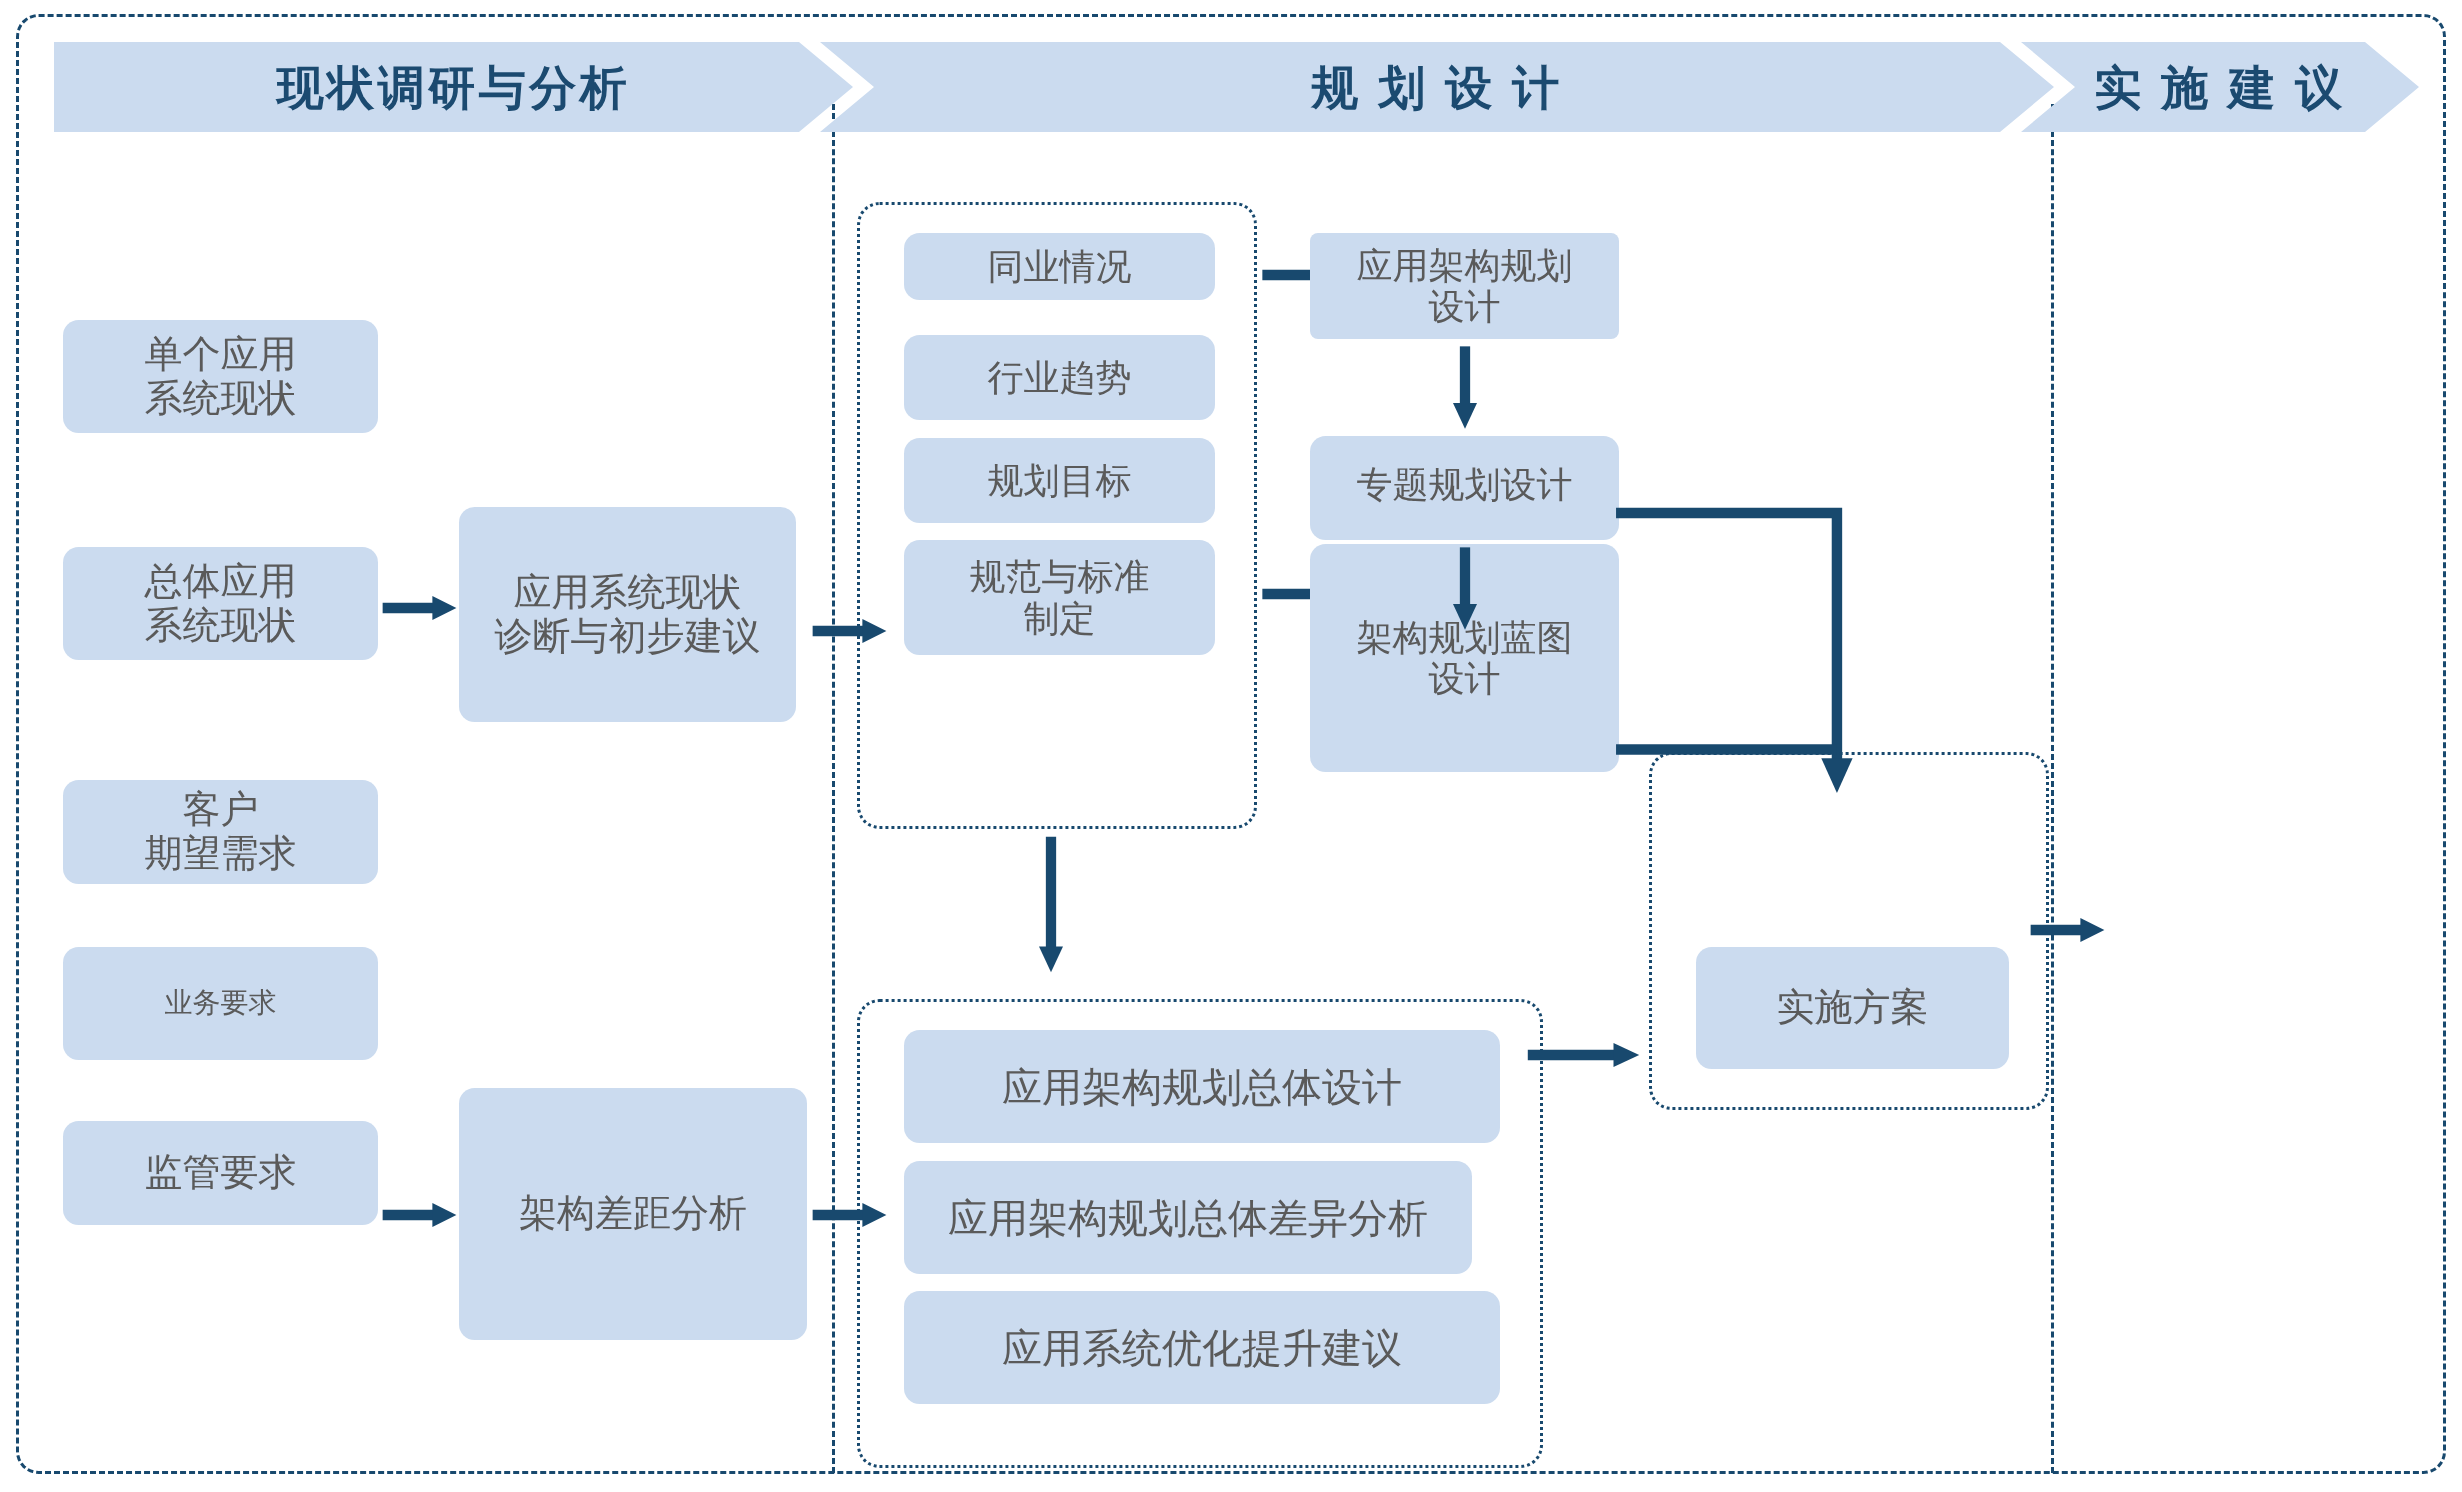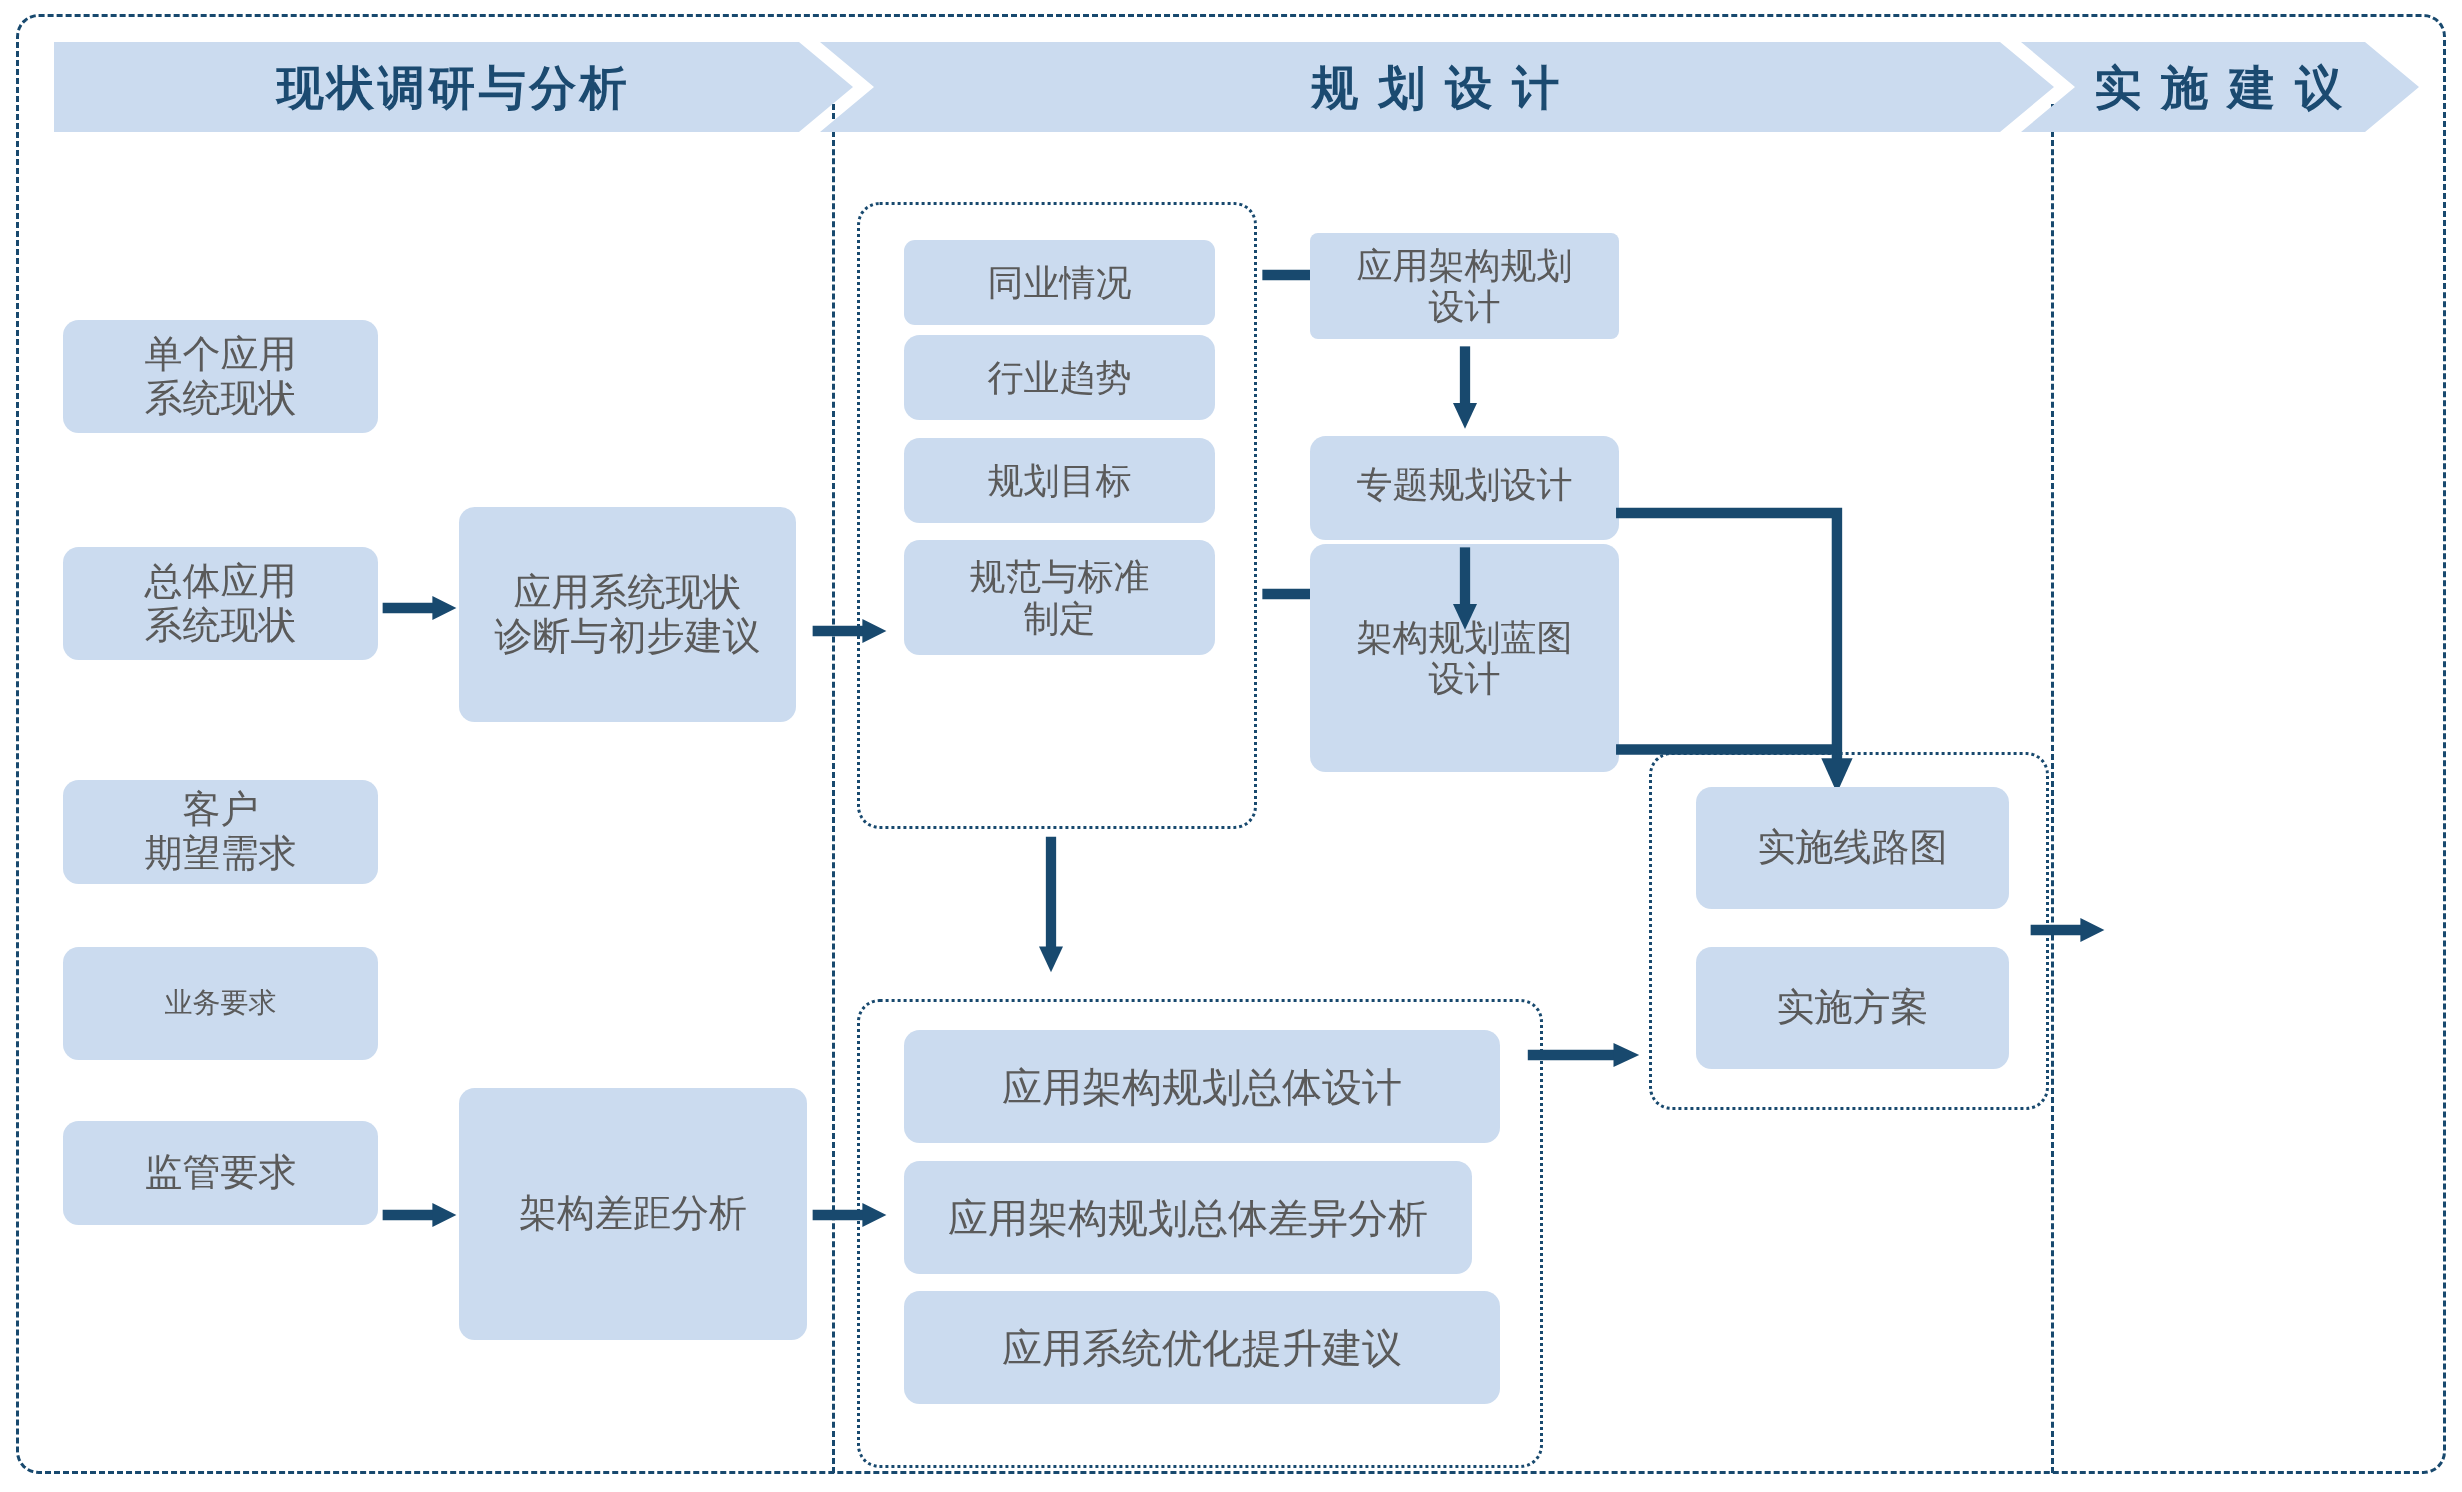--- a/index.html
+++ b/index.html
@@ -150,21 +150,21 @@
 
   <div class="conn" style="left:812px; top:1203px;">
     <svg width="75" height="24" viewBox="0 0 86 28">
       <path d="M0 14 L62 14" stroke="#18496e" stroke-width="12" fill="none"></path>
       <path d="M86 14 L58 28 L58 0 Z" fill="#18496e"></path>
     </svg>
   </div>
 
   <div class="group-box" style="left:857px; top:202px; width:400px; height:627px;"></div>
 
-  <div class="node" style="left:904px; top:240px; width:311px; height:85px; font-size:36px;border-radius:11px;">同业情况</div>
+  <div class="node" style="left:904px; top:233px; width:311px; height:67px; font-size:36px;">同业情况</div>
 
   <div class="node" style="left:904px; top:335px; width:311px; height:85px; font-size:36px;">行业趋势</div>
 
   <div class="node" style="left:904px; top:438px; width:311px; height:85px; font-size:36px;">规划目标</div>
 
   <div class="node" style="left:904px; top:540px; width:311px; height:115px; font-size:36px;">规范与标准
 制定</div>
 
   <div class="conn" style="left:1262px; top:263px;">
     <svg width="83" height="24" viewBox="0 0 96 28">
@@ -227,21 +227,20 @@
 
   <div class="conn" style="left:1527px; top:1043px;">
     <svg width="113" height="24" viewBox="0 0 130 28">
       <path d="M0 14 L104 14" stroke="#18496e" stroke-width="12" fill="none"></path>
       <path d="M130 14 L100 28 L100 0 Z" fill="#18496e"></path>
     </svg>
   </div>
 
   <div class="group-box" style="left:1649px; top:752px; width:400px; height:358px;"></div>
 
-  <div class="node" style="left:1696px; top:787px; width:313px; height:122px; font-size:38px;">实施线路图</div>
 
   <div class="node" style="left:1696px; top:947px; width:313px; height:122px; font-size:38px;">实施方案</div>
 
   <div class="conn" style="left:2030px; top:918px;">
     <svg width="75" height="24" viewBox="0 0 86 28">
       <path d="M0 14 L62 14" stroke="#18496e" stroke-width="12" fill="none"></path>
       <path d="M86 14 L58 28 L58 0 Z" fill="#18496e"></path>
     </svg>
   </div>
 

